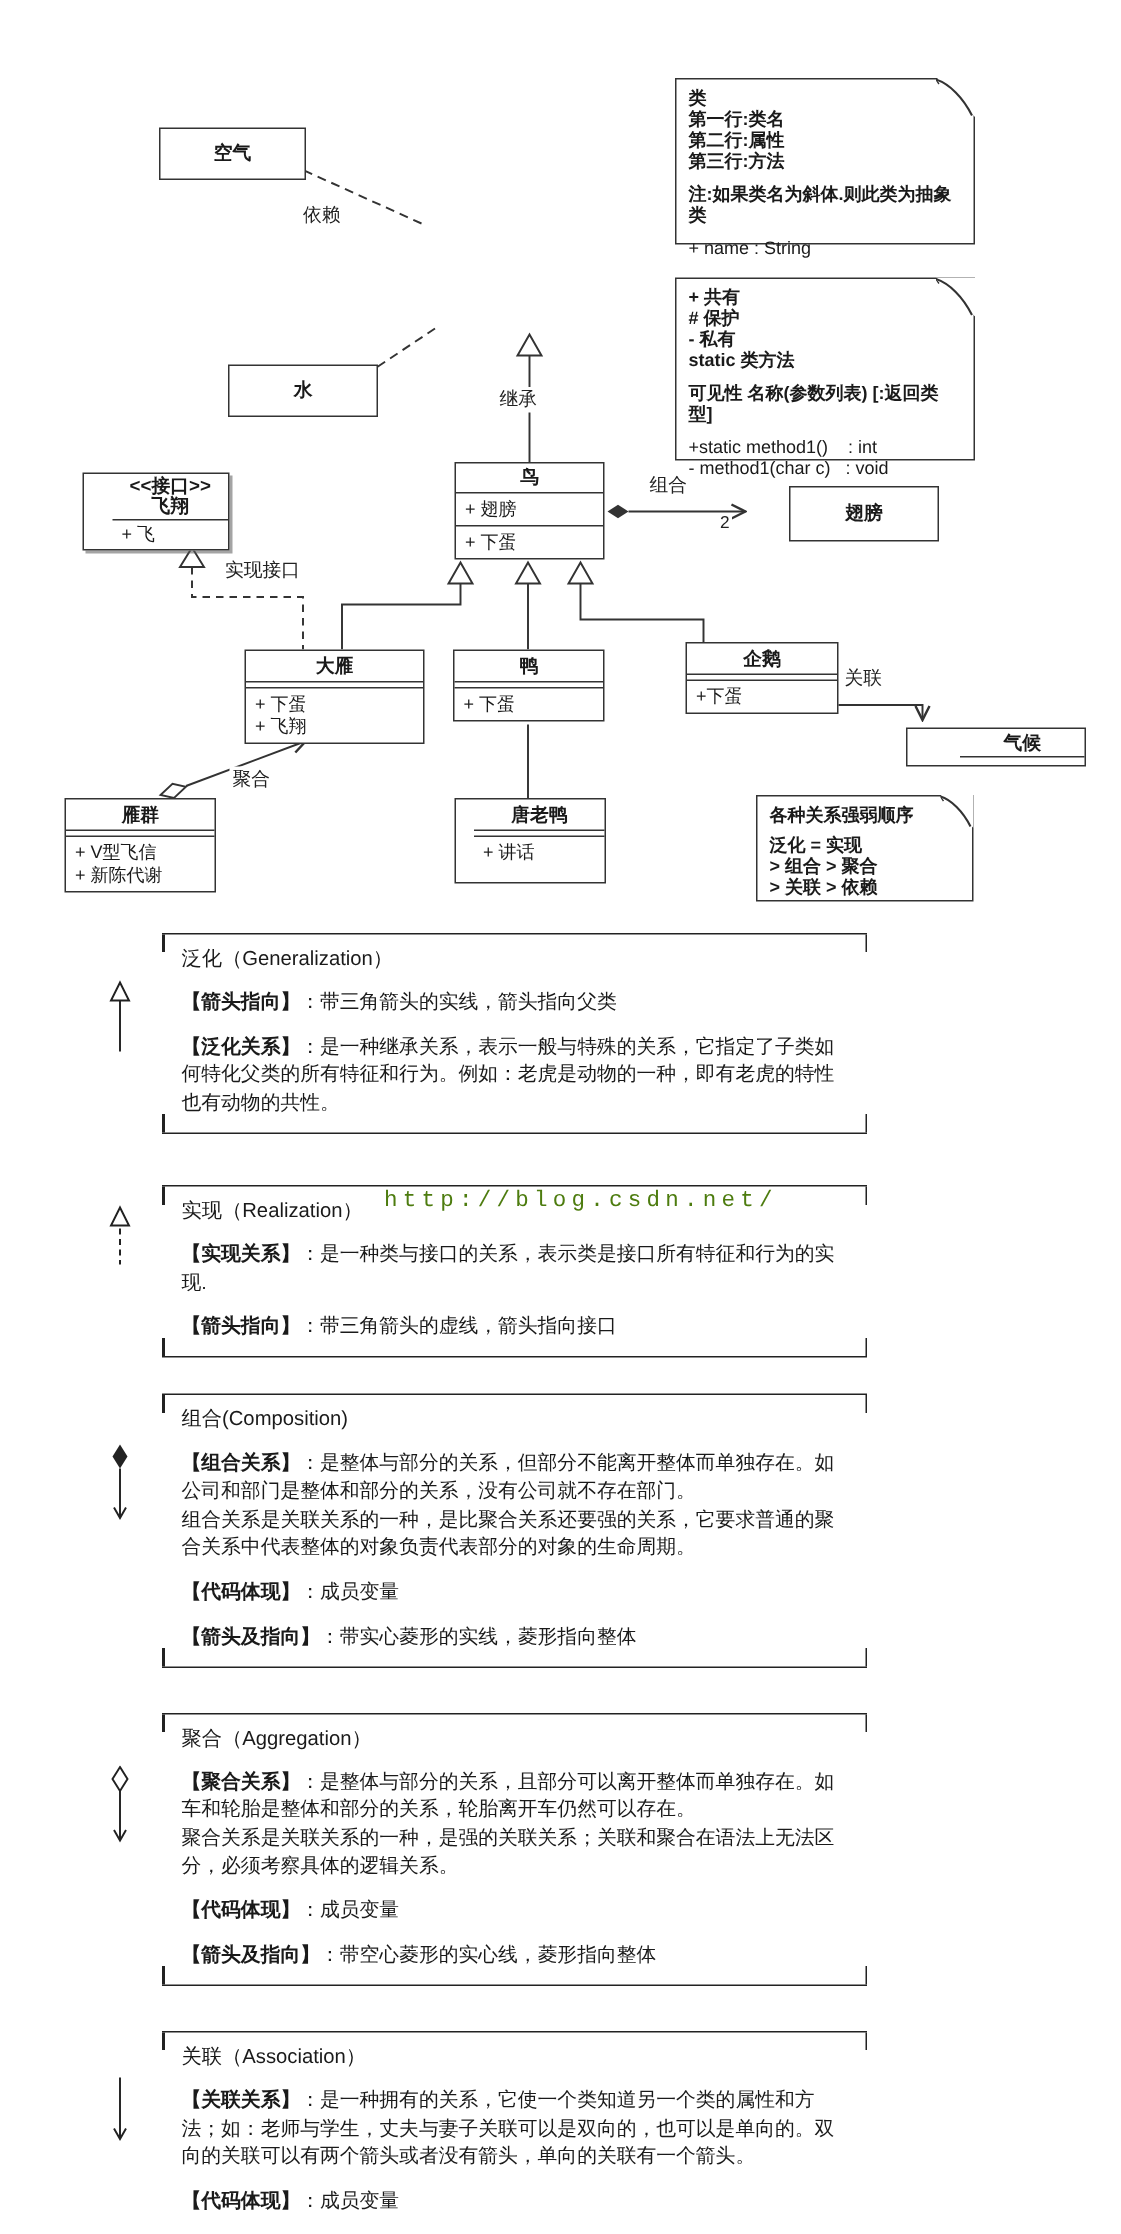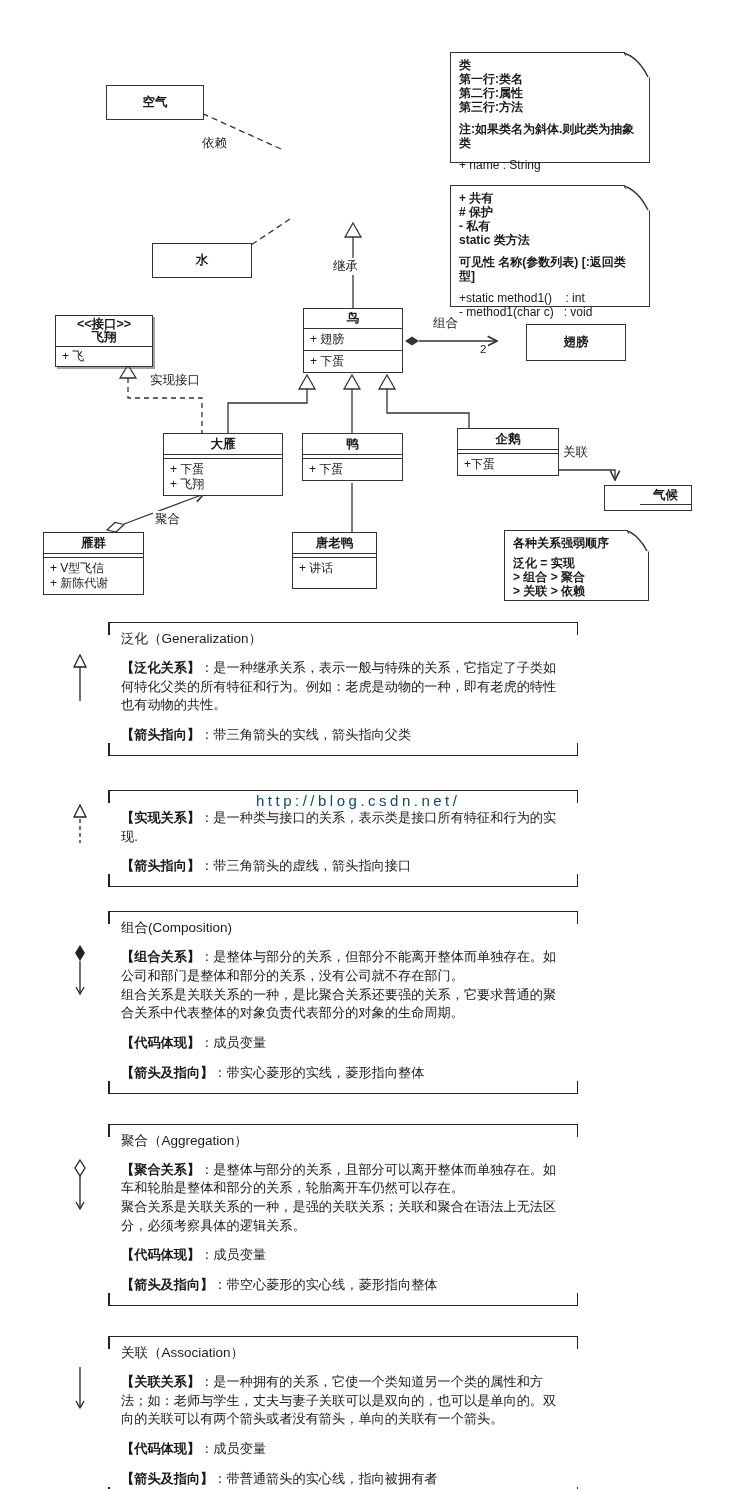--- a/index.html
+++ b/index.html
@@ -13,21 +13,21 @@
   .wires{position:absolute;left:0;top:0;width:747px;height:612px;}
   .cls{
     position:absolute;background:#fff;border:1.4px solid #333;
     box-sizing:border-box;font-size:12px;line-height:15px;
   }
   .cls-title{font-weight:bold;text-align:center;font-size:12.5px;padding:3px 3px 2px;}
   .b-b{border-bottom:1.3px solid #333;}
   .cls-row{padding:3px 6px 3px 6px;}
   .cls-empty{height:3px;}
   .single{display:flex;align-items:center;justify-content:center;font-weight:bold;font-size:12.5px;margin-left:24px;}
-  .shadow{box-shadow:2px 2px 0 rgba(90,90,90,.55);}
+  .shadow{box-shadow:2px 2px 0 rgba(90,90,90,.55);padding-left:19px;}
   .dlabel{
     position:absolute;font-size:12.5px;color:#222;background:#fff;
     padding:0 2px;white-space:nowrap;
   }
   
   .note{
     position:absolute;background:#fff;border:1.4px solid #333;box-sizing:border-box;
     padding:5px 8px;font-size:12px;font-weight:bold;line-height:14px;
   }
   .note .gap{height:8px;}
@@ -44,22 +44,22 @@
     background:linear-gradient(to bottom,#222 0 12px,transparent 12px calc(100% - 12px),#222 calc(100% - 12px) 100%);
   }
   .sect::before{left:0;}
   .sect::after{right:0;}
   .sect-title{font-size:13.5px;margin:0 0 2px;}
   .item{margin:11px 0 0;font-size:13.2px;line-height:1.42;}
   .item b{font-weight:bold;}
   .item .txt{white-space:pre-wrap;}
   .sicon{position:absolute;left:-36px;}
   .wm{
-    position:absolute;left:148px;top:1px;color:#0c4a6e;
-    font-family:Liberation Sans, sans-serif;font-size:15px;letter-spacing:3.5px;font-weight:normal;text-align:right;
+    position:absolute;left:148px;top:1px;color:#4d7c0f;
+    font-family:Liberation Mono, monospace;font-size:15px;letter-spacing:3.5px;font-weight:normal;text-align:right;
   }
 </style>
 </head>
 <body>
 
 <div class="diagram">
 
   <svg class="wires" viewBox="0 0 747 612">
     <defs>
       <marker id="arrO" viewBox="0 0 10 10" refX="9" refY="5" markerWidth="9" markerHeight="9" orient="auto">
@@ -136,35 +136,35 @@
     <div class="cls-empty b-b"></div>
     <div class="cls-row">+ 下蛋</div>
   </div>
 
   <div class="cls" style="left:429px;top:428px;width:102px;margin-left:28px;">
     <div class="cls-title b-b">企鹅</div>
     <div class="cls-empty b-b"></div>
     <div class="cls-row">+下蛋</div>
   </div>
 
-  <div class="cls" style="left:604px;top:485px;width:88px;padding-left:35px;">
+  <div class="cls" style="left:604px;top:485px;width:120px;padding-left:35px;">
     <div class="cls-title b-b" style="padding:2px 3px 1px;">气候</div>
     <div style="height:5px;"></div>
   </div>
 
   <div class="cls" style="left:43px;top:532px;width:101px;">
     <div class="cls-title b-b">雁群</div>
     <div class="cls-empty b-b"></div>
     <div class="cls-row">
       <div>+ V型飞信</div>
       <div>+ 新陈代谢</div>
     </div>
   </div>
 
-  <div class="cls" style="left:292px;top:532px;width:85px;height:57px;">
+  <div class="cls" style="left:303px;top:532px;width:101px;height:57px;padding-left:12px;">
     <div class="cls-title b-b">唐老鸭</div>
     <div class="cls-empty b-b"></div>
     <div class="cls-row">+ 讲话</div>
   </div>
 
   <span class="dlabel" style="left:200px;top:135px;">依赖</span>
   <span class="dlabel" style="left:331px;top:258px;">继承</span>
   <span class="dlabel" style="left:431px;top:315px;">组合</span>
   <span class="dlabel" style="left:478px;top:343px;font-size:11.5px;">2</span>
   <span class="dlabel" style="left:148px;top:372px;">实现接口</span>
@@ -220,30 +220,31 @@
 </div>
 
 <div class="sections">
 
   <section class="sect" style="margin-bottom:34px;">
     <svg class="sicon" style="top:30px;" width="16" height="50">
       <polygon points="8,2 2,14 14,14" fill="#fff" stroke="#222" stroke-width="1.3"></polygon>
       <line x1="8" y1="14" x2="8" y2="48" stroke="#222" stroke-width="1.3"></line>
     </svg>
     <div class="sect-title">泛化（Generalization）</div>
+    <p class="item"><b>【箭头指向】</b><span class="txt">：带三角箭头的实线，箭头指向父类</span></p>
     <p class="item"><b>【泛化关系】</b><span class="txt">：是一种继承关系，表示一般与特殊的关系，它指定了子类如何特化父类的所有特征和行为。例如：老虎是动物的一种，即有老虎的特性也有动物的共性。</span></p>
-    <p class="item"><b>【箭头指向】</b><span class="txt">：带三角箭头的实线，箭头指向父类</span></p>
   </section>
 
   <section class="sect" style="margin-bottom:24px;">
     <svg class="sicon" style="top:12px;" width="16" height="42">
       <polygon points="8,2 2,14 14,14" fill="#fff" stroke="#222" stroke-width="1.3"></polygon>
       <line x1="8" y1="16" x2="8" y2="40" stroke="#222" stroke-width="1.3" stroke-dasharray="4,3"></line>
     </svg>
     <div class="wm">http://blog.csdn.net/</div>
+    <div class="sect-title">实现（Realization）</div>
     <p class="item"><b>【实现关系】</b><span class="txt">：是一种类与接口的关系，表示类是接口所有特征和行为的实现.</span></p>
     <p class="item"><b>【箭头指向】</b><span class="txt">：带三角箭头的虚线，箭头指向接口</span></p>
   </section>
 
   <section class="sect">
     <svg class="sicon" style="top:32px;" width="16" height="52">
       <polygon points="8,1 13,9 8,17 3,9" fill="#222"></polygon>
       <line x1="8" y1="17" x2="8" y2="49" stroke="#222" stroke-width="1.3"></line>
       <path d="M4,43 L8,50 L12,43" fill="none" stroke="#222" stroke-width="1.3"></path>
     </svg>

